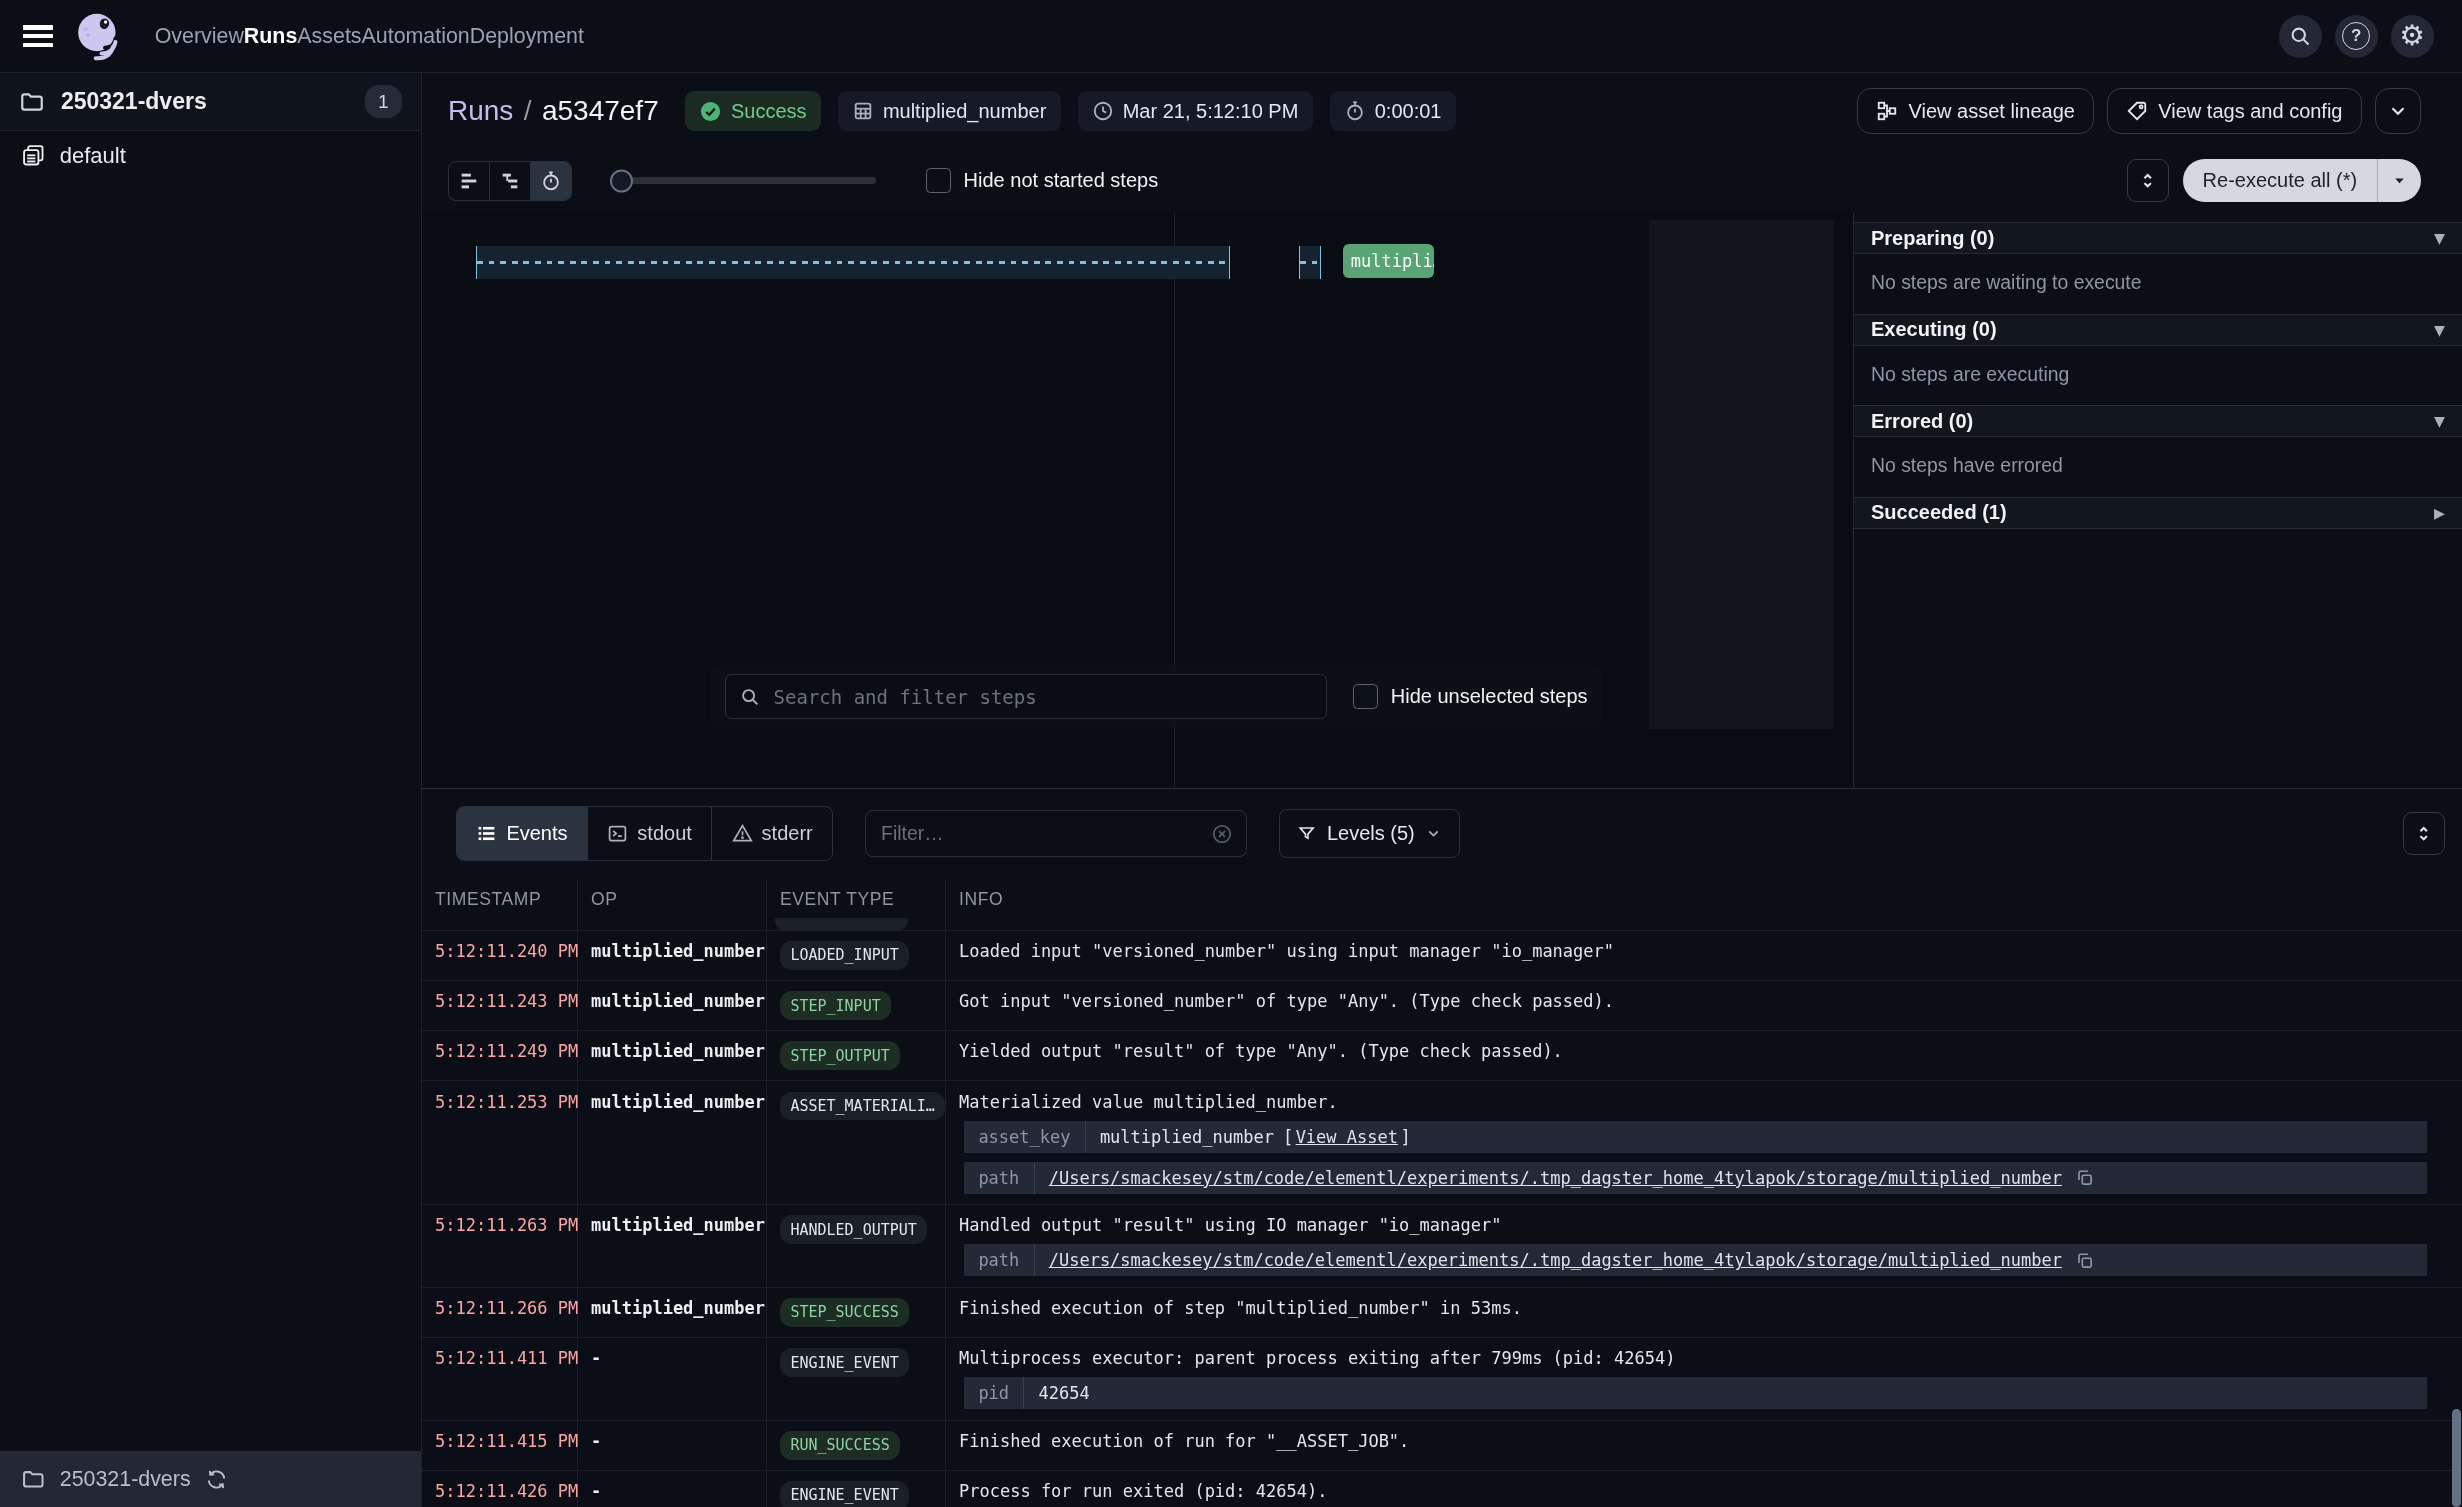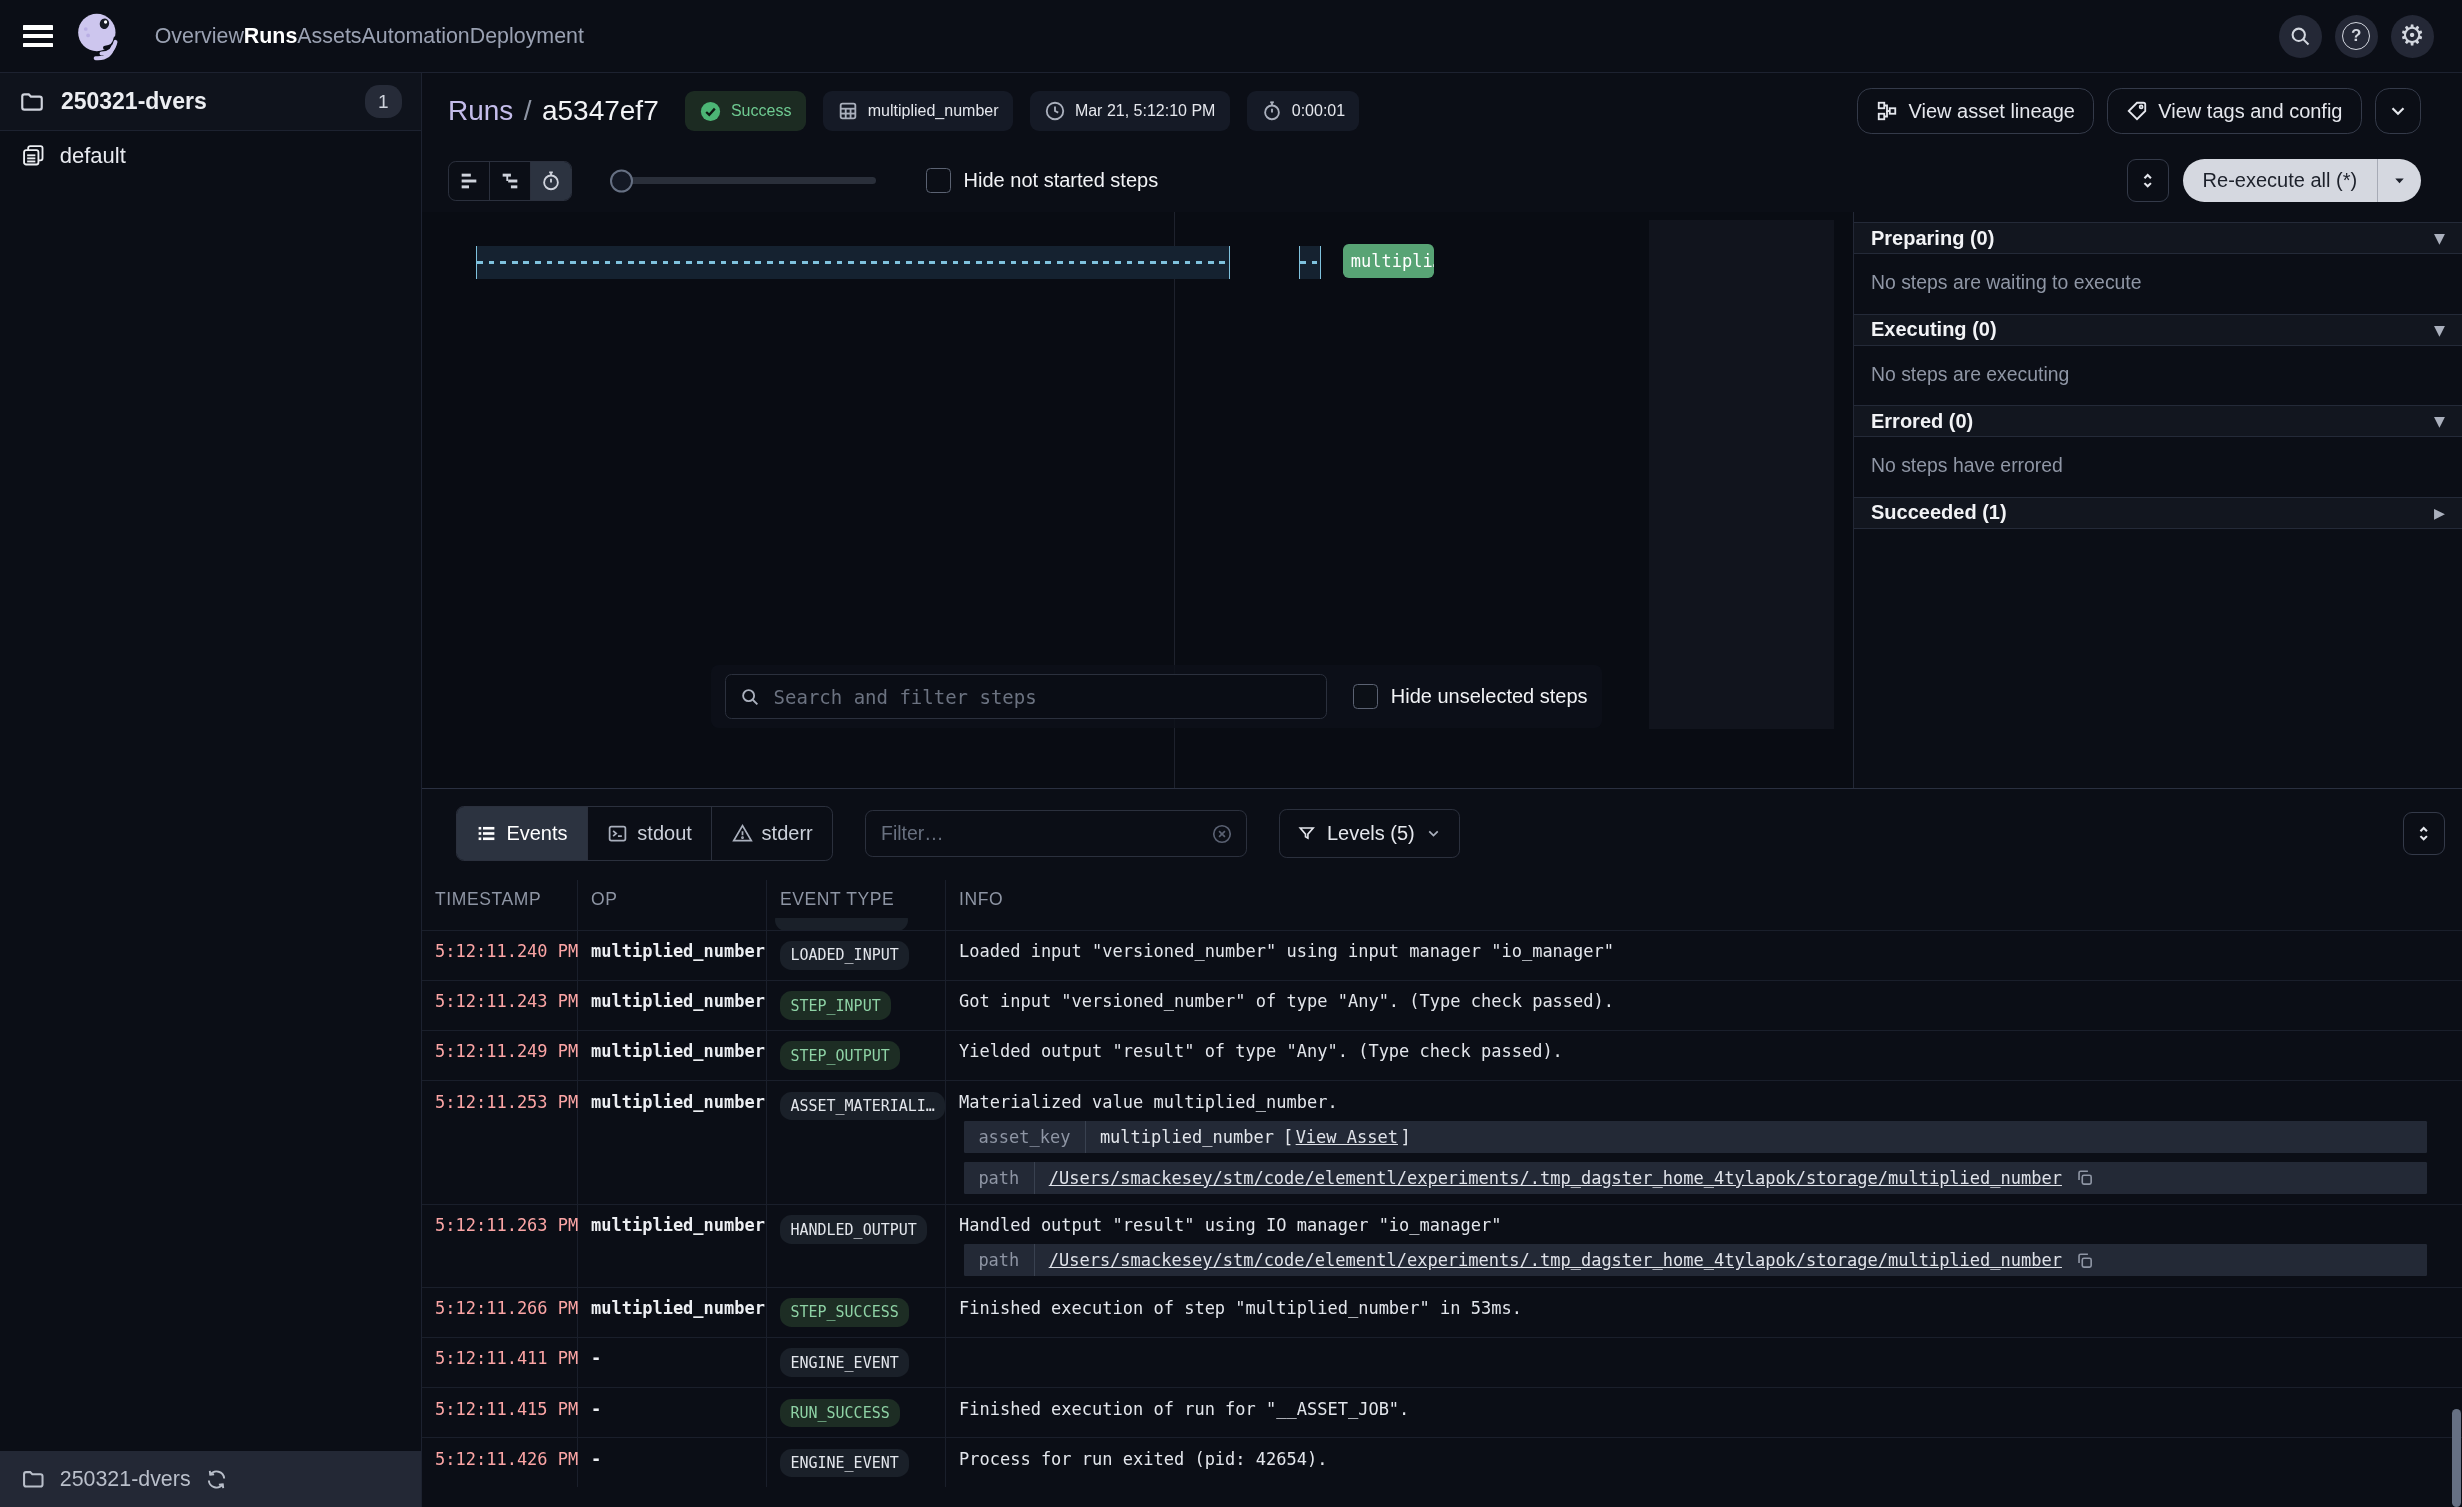--- a/index.html
+++ b/index.html
@@ -39,21 +39,21 @@
                color:#b9bfca;font-size:21.4px;}
   .main{flex:1;display:flex;flex-direction:column;background:#0b0e16;min-width:0;}
 
   
   .run-header{height:76px;display:flex;align-items:center;gap:17px;padding:0 26px;}
   .breadcrumb{font-size:28px;display:flex;gap:10.4px;align-items:center;margin-right:9px;white-space:nowrap;}
   .bc-link{color:#c4bcea;cursor:pointer;}
   .bc-sep{color:#8e95a4;}
   .bc-id{color:#f2f3f6;}
   .pill{height:40px;border-radius:9px;background:#151a26;display:flex;align-items:center;
-        gap:9px;padding:0 14.2px;font-size:16px;color:#e5e7ed;white-space:nowrap;}
+        gap:9px;padding:0 14.2px;font-size:20px;color:#e5e7ed;white-space:nowrap;}
   .pill .picon{color:#aab0bd;}
   .pill.success{background:#1c2b22;color:#6fcb92;}
   .hdr-right{margin-left:auto;display:flex;gap:13px;margin-right:15.5px;align-items:center;}
   .ghost-btn{height:44px;border:1.3px solid #343a49;border-radius:14.2px;background:transparent;
              display:flex;align-items:center;gap:10.4px;padding:0 18px;font-size:20px;
              color:#e5e7ed;cursor:pointer;white-space:nowrap;}
   .ghost-btn.square{width:44px;padding:0;justify-content:center;}
 
   
   .gtoolbar{height:63px;display:flex;align-items:center;padding:0 26px;}
@@ -599,20 +599,29 @@
             <div class="ev-cell ev-ts">5:12:11.266 PM</div>
             <div class="ev-cell ev-op">multiplied_number</div>
             <div class="ev-cell"><span class="ev-badge green">STEP_SUCCESS</span></div>
             <div class="ev-cell ev-info">Finished execution of step "multiplied_number" in 53ms.</div>
           </div>
 
           <div class="ev-row">
             <div class="ev-cell ev-ts">5:12:11.411 PM</div>
             <div class="ev-cell ev-op">-</div>
             <div class="ev-cell"><span class="ev-badge">ENGINE_EVENT</span></div>
+            <div class="ev-cell ev-info">
+              <div>Multiprocess executor: parent process exiting after 799ms (pid: 42654)</div>
+              <div class="kv-row">
+                <div class="kv-key">pid</div>
+                <div class="kv-val">
+                    <span>42654</span>
+                  </div>
+              </div>
+            </div>
           </div>
 
           <div class="ev-row">
             <div class="ev-cell ev-ts">5:12:11.415 PM</div>
             <div class="ev-cell ev-op">-</div>
             <div class="ev-cell"><span class="ev-badge green">RUN_SUCCESS</span></div>
             <div class="ev-cell ev-info">Finished execution of run for "__ASSET_JOB".</div>
           </div>
 
           <div class="ev-row">

